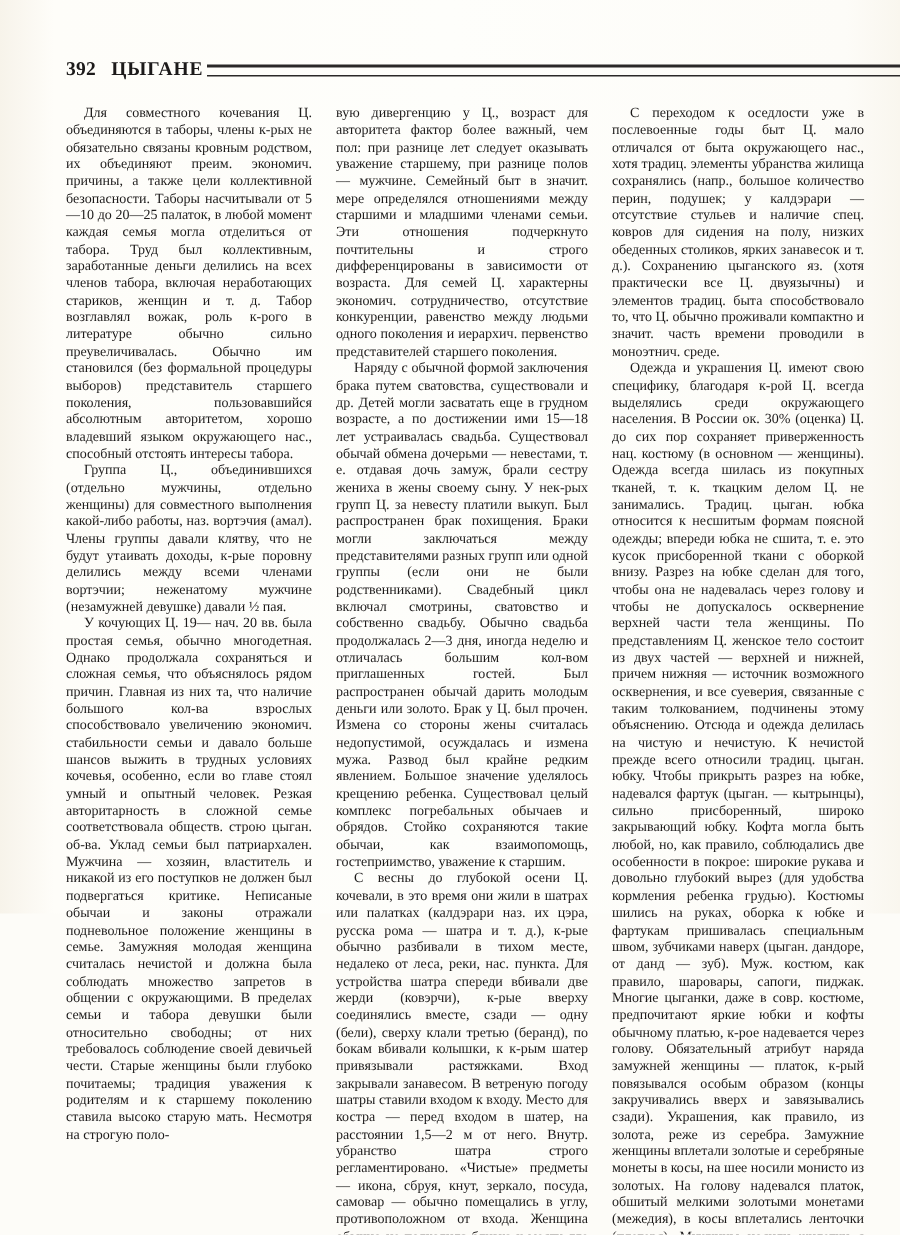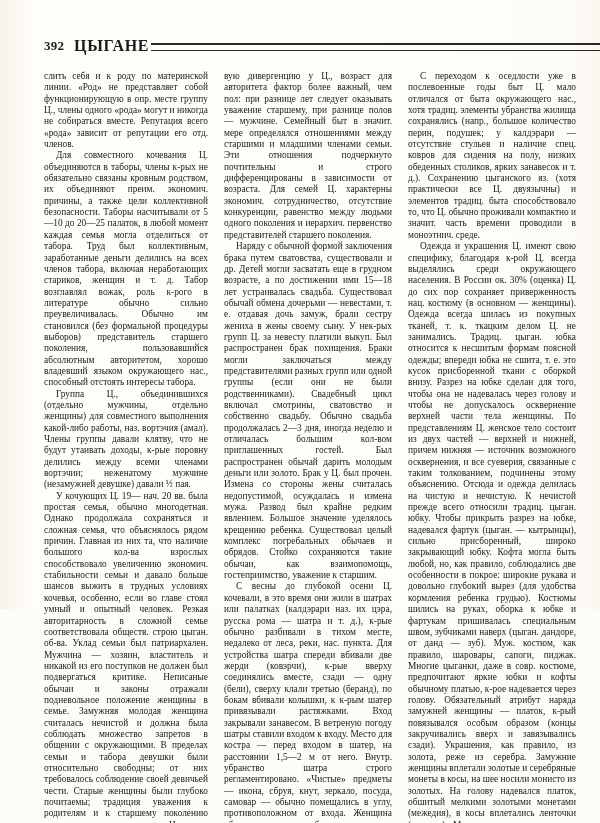--- a/index.html
+++ b/index.html
@@ -31,21 +31,21 @@
       align-items: center;
     }
     .page-number {
       font-weight: bold;
       font-size: 13px;
       letter-spacing: 0.2px;
       margin-right: 10px;
     }
     .running-title {
       font-weight: bold;
-      font-size: 16px;
+      font-size: 13px;
       letter-spacing: 0.6px;
       margin-right: 2px;
     }
     .header-rule {
       flex: 1;
       height: 5px;
       border-top: 2px solid #2a2828;
       border-bottom: 1px solid #2a2828;
       margin-top: 2px;
     }
@@ -79,21 +79,20 @@
 
 <div class="page">
   <div class="header">
     <span class="page-number">392</span>
     <span class="running-title">ЦЫГАНЕ</span>
     <span class="header-rule"></span>
   </div>
 
   <div class="columns">
     <div class="col col-1">
-      <p>слить себя и к роду по материнской линии. «Род» не представляет собой функционирующую в опр. месте группу Ц., члены одного «рода» могут и никогда не собираться вместе. Репутация всего «рода» зависит от репутации его отд. членов.</p>
       <p class="indent">Для совместного кочевания Ц. объединяются в таборы, члены к-рых не обязательно связаны кровным родством, их объединяют преим. экономич. причины, а также цели коллективной безопасности. Таборы насчитывали от 5—10 до 20—25 палаток, в любой момент каждая семья могла отделиться от табора. Труд был коллективным, заработанные деньги делились на всех членов табора, включая неработающих стариков, женщин и т. д. Табор возглавлял вожак, роль к-рого в литературе обычно сильно преувеличивалась. Обычно им становился (без формальной процедуры выборов) представитель старшего поколения, пользовавшийся абсолютным авторитетом, хорошо владевший языком окружающего нас., способный отстоять интересы табора.</p>
       <p class="indent">Группа Ц., объединившихся (отдельно мужчины, отдельно женщины) для совместного выполнения какой-либо работы, наз. вортэчия (амал). Члены группы давали клятву, что не будут утаивать доходы, к-рые поровну делились между всеми членами вортэчии; неженатому мужчине (незамужней девушке) давали ½ пая.</p>
       <p class="indent">У кочующих Ц. 19— нач. 20 вв. была простая семья, обычно многодетная. Однако продолжала сохраняться и сложная семья, что объяснялось рядом причин. Главная из них та, что наличие большого кол-ва взрослых способствовало увеличению экономич. стабильности семьи и давало больше шансов выжить в трудных условиях кочевья, особенно, если во главе стоял умный и опытный человек. Резкая авторитарность в сложной семье соответствовала обществ. строю цыган. об-ва. Уклад семьи был патриархален. Мужчина — хозяин, властитель и никакой из его поступков не должен был подвергаться критике. Неписаные обычаи и законы отражали подневольное положение женщины в семье. Замужняя молодая женщина считалась нечистой и должна была соблюдать множество запретов в общении с окружающими. В пределах семьи и табора девушки были относительно свободны; от них требовалось соблюдение своей девичьей чести. Старые женщины были глубоко почитаемы; традиция уважения к родителям и к старшему поколению ставила высоко старую мать. Несмотря на строгую поло-</p>
     </div>
     <div class="col col-2">
       <p>вую дивергенцию у Ц., возраст для авторитета фактор более важный, чем пол: при разнице лет следует оказывать уважение старшему, при разнице полов — мужчине. Семейный быт в значит. мере определялся отношениями между старшими и младшими членами семьи. Эти отношения подчеркнуто почтительны и строго дифференцированы в зависимости от возраста. Для семей Ц. характерны экономич. сотрудничество, отсутствие конкуренции, равенство между людьми одного поколения и иерархич. первенство представителей старшего поколения.</p>
       <p class="indent">Наряду с обычной формой заключения брака путем сватовства, существовали и др. Детей могли засватать еще в грудном возрасте, а по достижении ими 15—18 лет устраивалась свадьба. Существовал обычай обмена дочерьми — невестами, т. е. отдавая дочь замуж, брали сестру жениха в жены своему сыну. У нек-рых групп Ц. за невесту платили выкуп. Был распространен брак похищения. Браки могли заключаться между представителями разных групп или одной группы (если они не были родственниками). Свадебный цикл включал смотрины, сватовство и собственно свадьбу. Обычно свадьба продолжалась 2—3 дня, иногда неделю и отличалась большим кол-вом приглашенных гостей. Был распространен обычай дарить молодым деньги или золото. Брак у Ц. был прочен. Измена со стороны жены считалась недопустимой, осуждалась и измена мужа. Развод был крайне редким явлением. Большое значение уделялось крещению ребенка. Существовал целый комплекс погребальных обычаев и обрядов. Стойко сохраняются такие обычаи, как взаимопомощь, гостеприимство, уважение к старшим.</p>
       <p class="indent">С весны до глубокой осени Ц. кочевали, в это время они жили в шатрах или палатках (калдэрари наз. их цэра, русска рома — шатра и т. д.), к-рые обычно разбивали в тихом месте, недалеко от леса, реки, нас. пункта. Для устройства шатра спереди вбивали две жерди (ковэрчи), к-рые вверху соединялись вместе, сзади — одну (бели), сверху клали третью (беранд), по бокам вбивали колышки, к к-рым шатер привязывали растяжками. Вход закрывали занавесом. В ветреную погоду шатры ставили входом к входу. Место для костра — перед входом в шатер, на расстоянии 1,5—2 м от него. Внутр. убранство шатра строго регламентировано. «Чистые» предметы — икона, сбруя, кнут, зеркало, посуда, самовар — обычно помещались в углу, противоположном от входа. Женщина обычно не подходила близко к месту, где лежали «чистые» вещи. В зимний период Ц. жили в русских деревнях, снимая дом или угол, в зависимости от достатка. Расплачивались деньгами, а также предоставляли для работы своих лошадей.</p>
     </div>
     <div class="col col-3">

